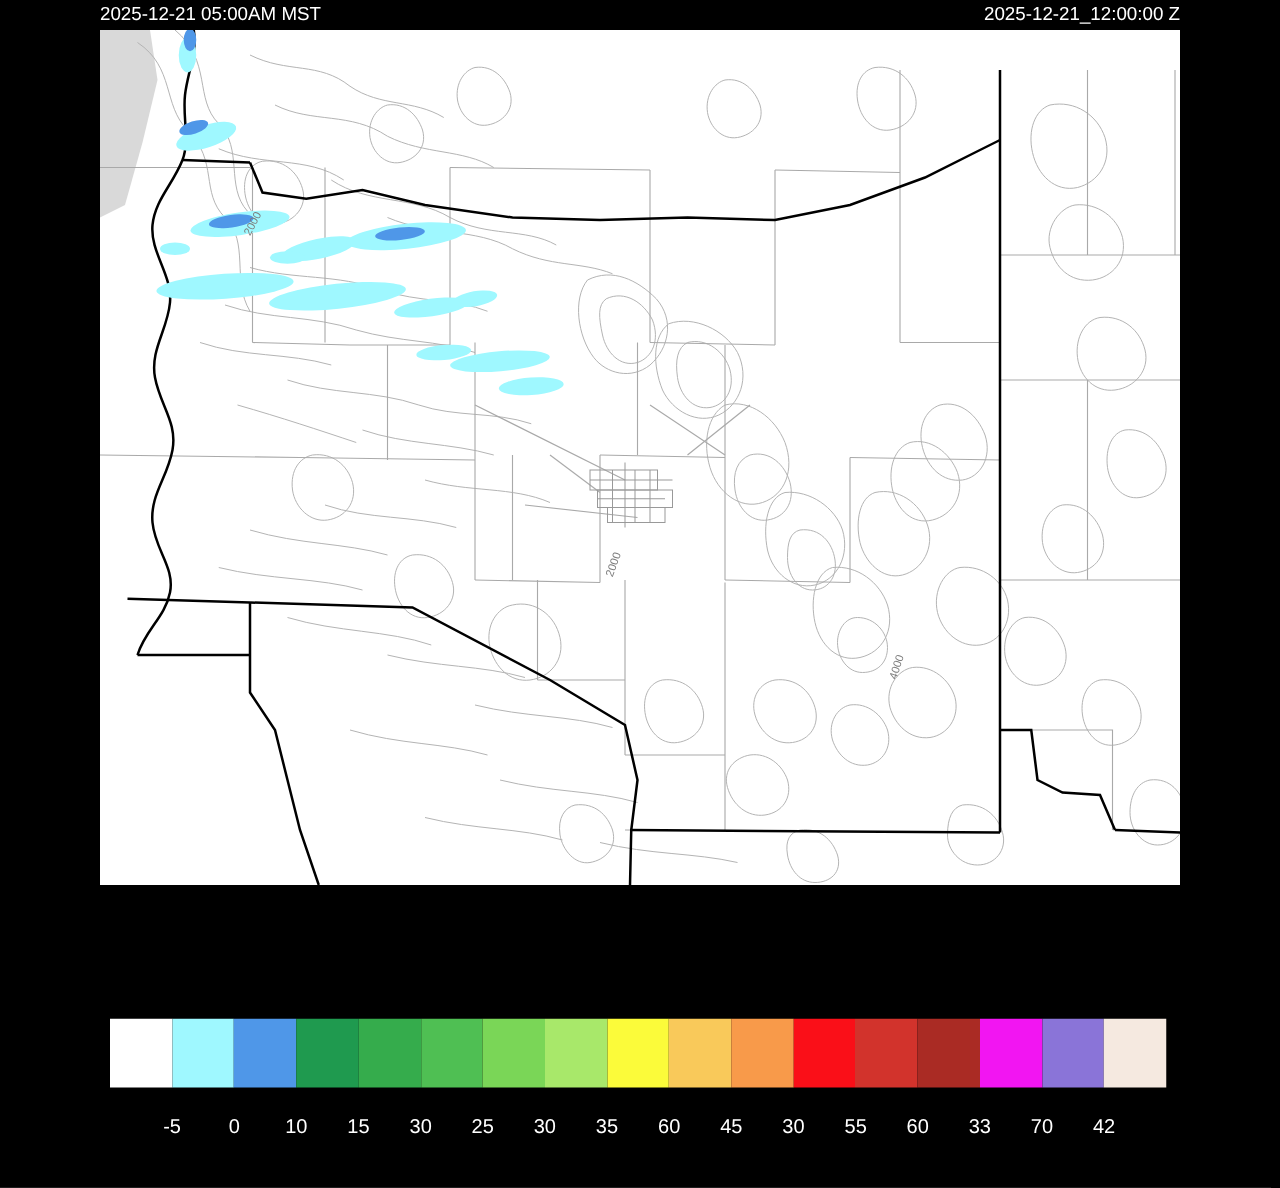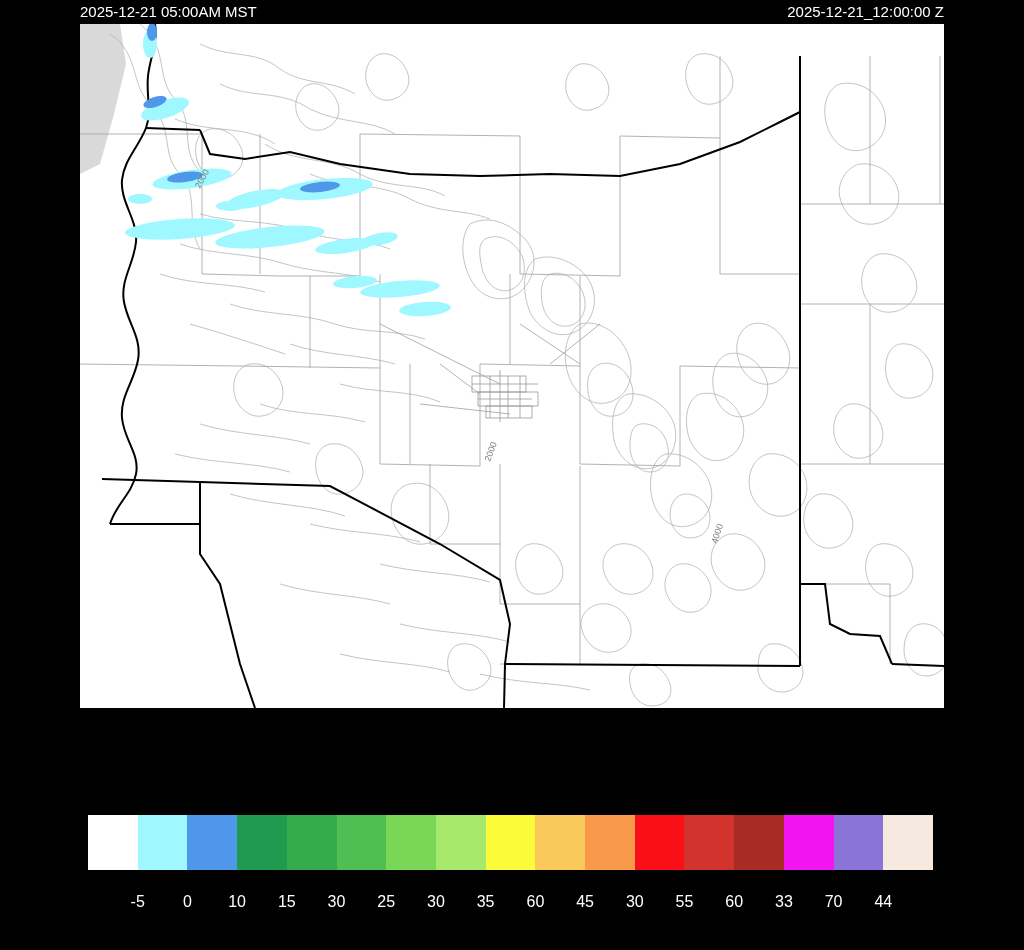--- a/index.html
+++ b/index.html
@@ -318,16 +318,16 @@
     <div class="tick" style="left:298.2px">25</div>
     <div class="tick" style="left:347.9px">30</div>
     <div class="tick" style="left:397.6px">35</div>
     <div class="tick" style="left:447.4px">60</div>
     <div class="tick" style="left:497.1px">45</div>
     <div class="tick" style="left:546.8px">30</div>
     <div class="tick" style="left:596.5px">55</div>
     <div class="tick" style="left:646.2px">60</div>
     <div class="tick" style="left:695.9px">33</div>
     <div class="tick" style="left:745.6px">70</div>
-    <div class="tick" style="left:795.3px">44</div>
+    <div class="tick" style="left:795.3px">42</div>
   </div>
 
 </div>
 
 </body></html>

